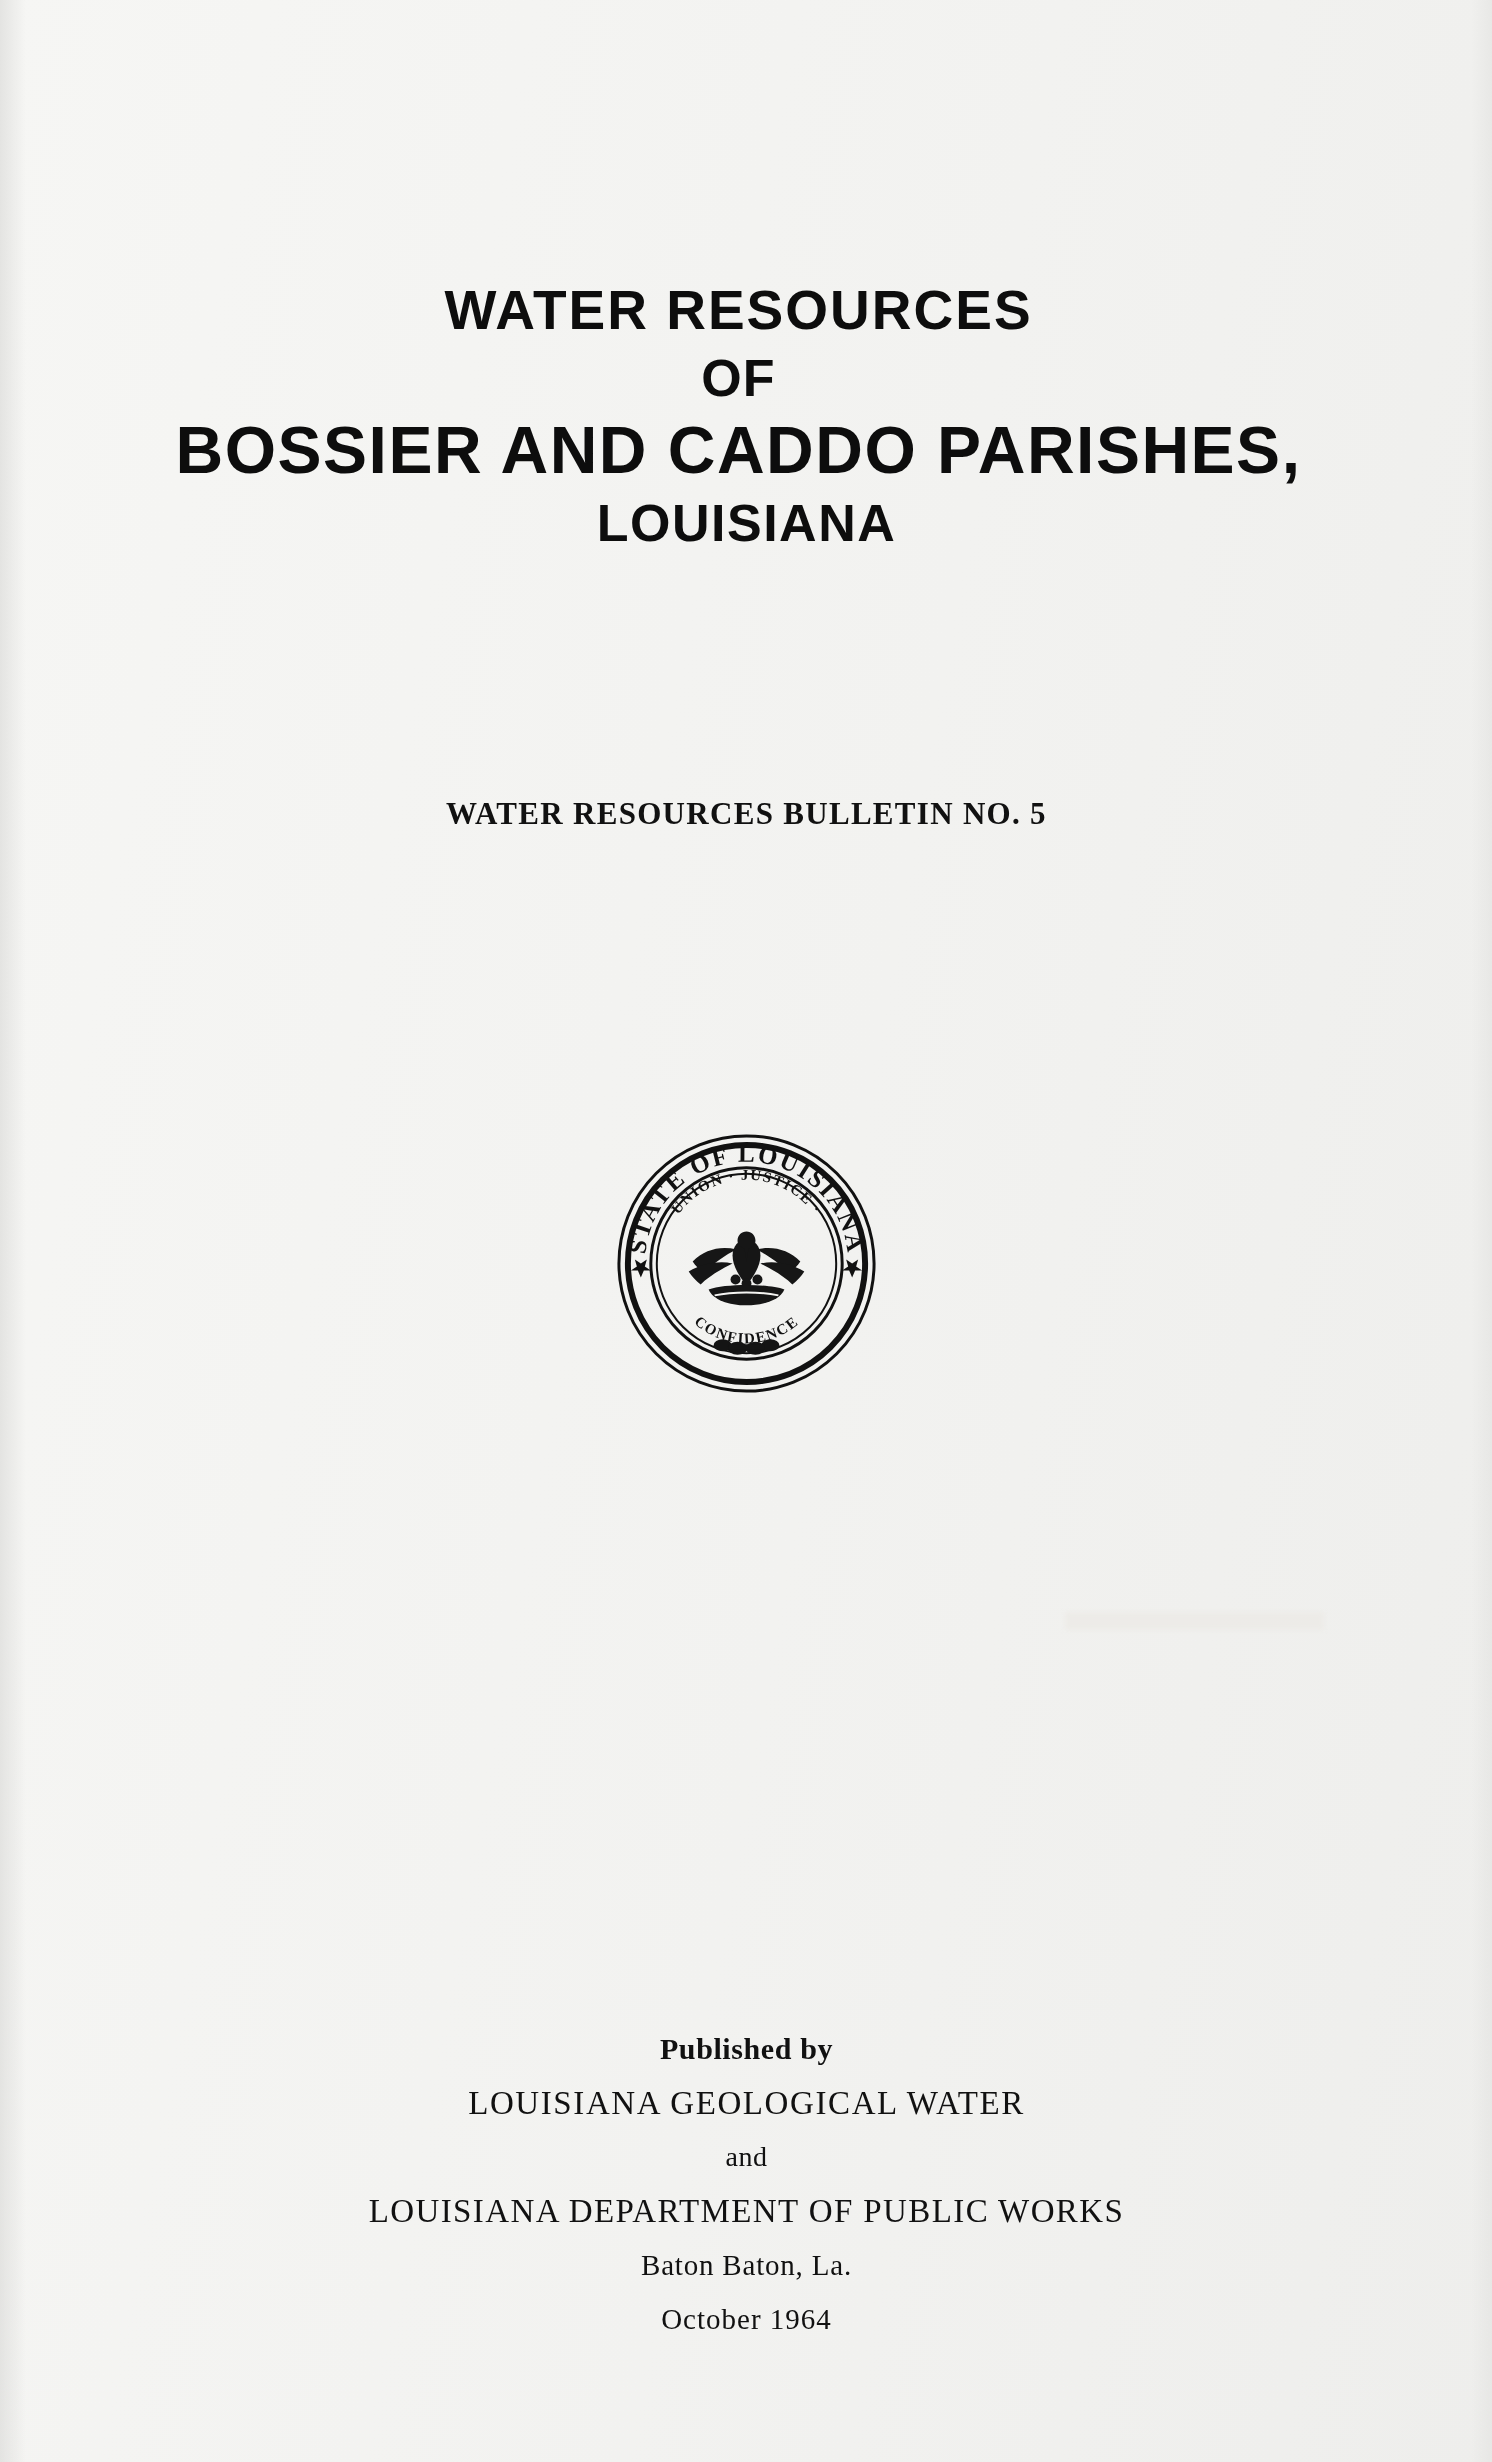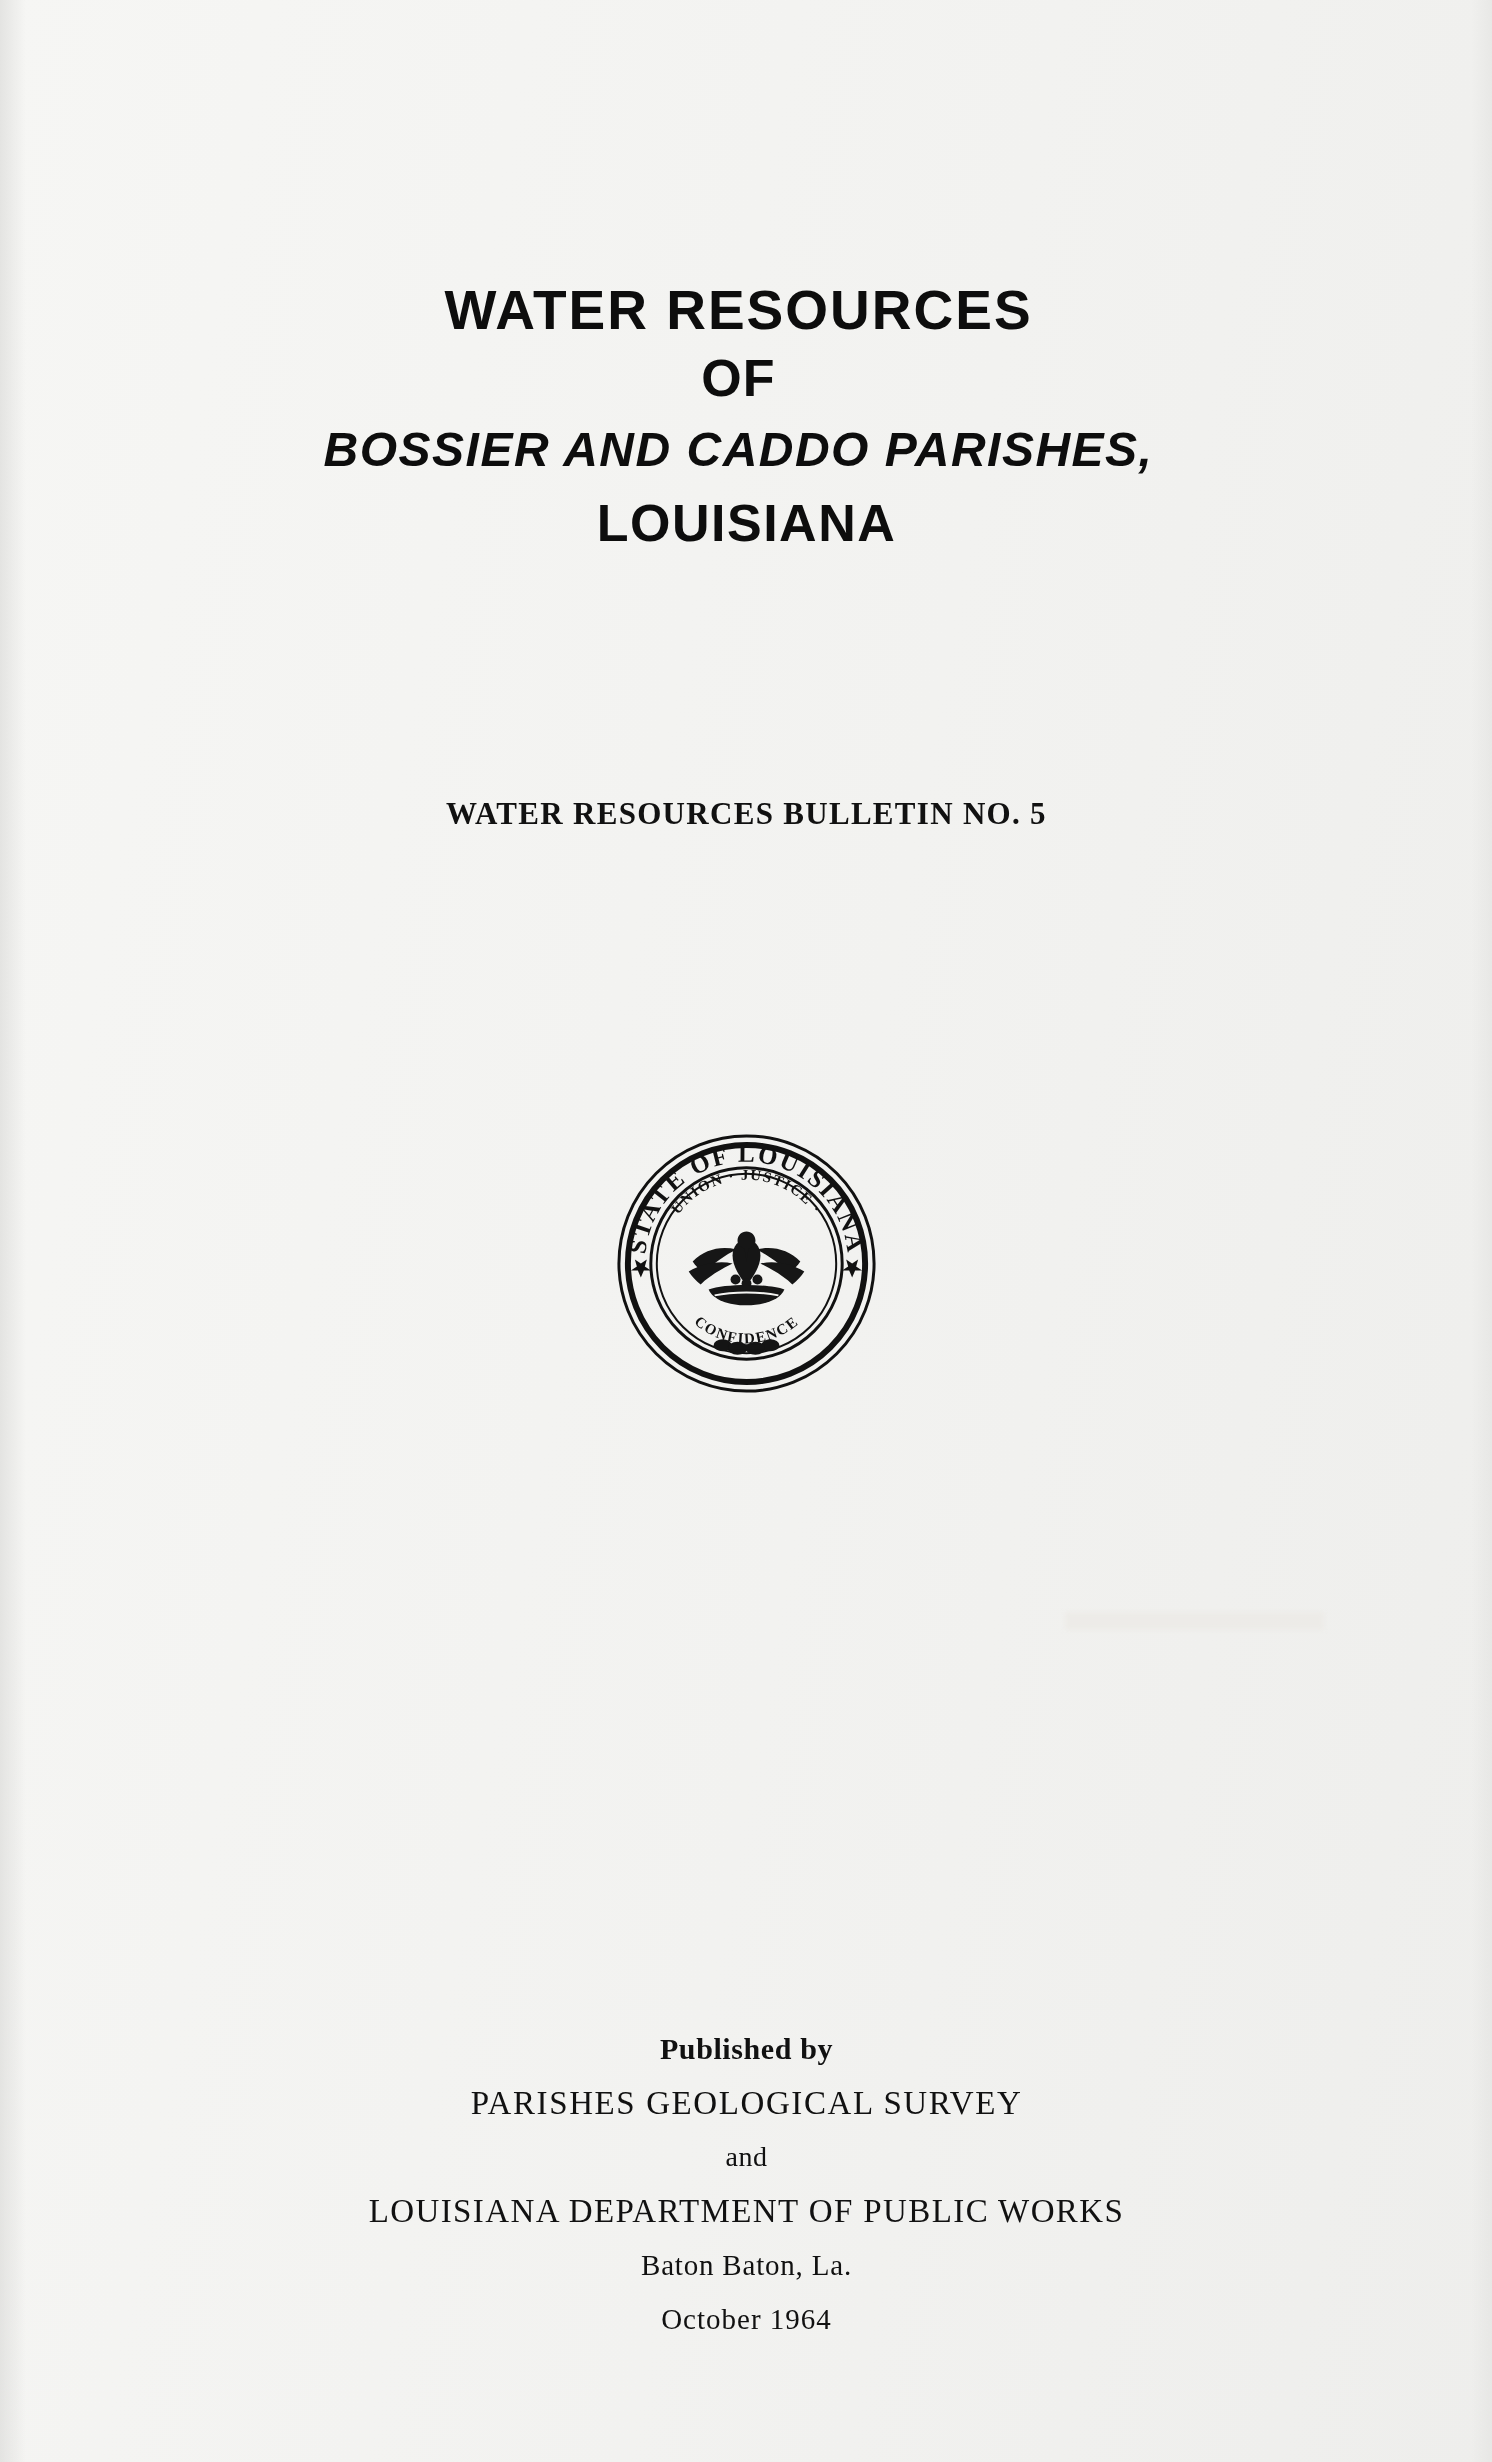--- a/index.html
+++ b/index.html
@@ -49,21 +49,21 @@
     text-align: center;
   }
   .title-line {
     font-family: "Liberation Sans", sans-serif;
     font-weight: bold;
     color: #0d0d0d;
     letter-spacing: 1.2px;
   }
   .t1 { font-size: 55px; line-height: 66px; letter-spacing: 2px; }
   .t2 { font-size: 52px; line-height: 70px; }
-  .t3 { font-size: 48px; line-height: 74px; letter-spacing: 1.5px; font-style: italic; }
+  .t3 { font-size: 66px; line-height: 74px; letter-spacing: 1.5px; }
   .t4 { font-size: 52px; line-height: 72px; letter-spacing: 1.5px; margin-left: 16px; }
 
   .bulletin {
     position: absolute;
     left: 0; right: 0;
     top: 796px;
     text-align: center;
     font-family: "Liberation Serif", serif;
     font-weight: bold;
     font-size: 31px;
@@ -175,21 +175,21 @@
           <ellipse cx="159" cy="235" rx="10" ry="6.5"></ellipse>
           <ellipse cx="174" cy="232" rx="9" ry="6"></ellipse>
           <rect x="132" y="231" width="36" height="5"></rect>
         </g>
       </svg>
     </div>
   </div>
 
   <div class="imprint">
     <div class="im-pub">Published by</div>
-    <div class="im-dept">PARISHES GEOLOGICAL SURVEY</div>
+    <div class="im-dept">LOUISIANA GEOLOGICAL WATER</div>
     <div class="im-and">and</div>
     <div class="im-works">LOUISIANA DEPARTMENT OF PUBLIC WORKS</div>
     <div class="im-city">Baton Baton, La.</div>
     <div class="im-date">October 1964</div>
   </div>
 
 </div>
 
 
 </body></html>

